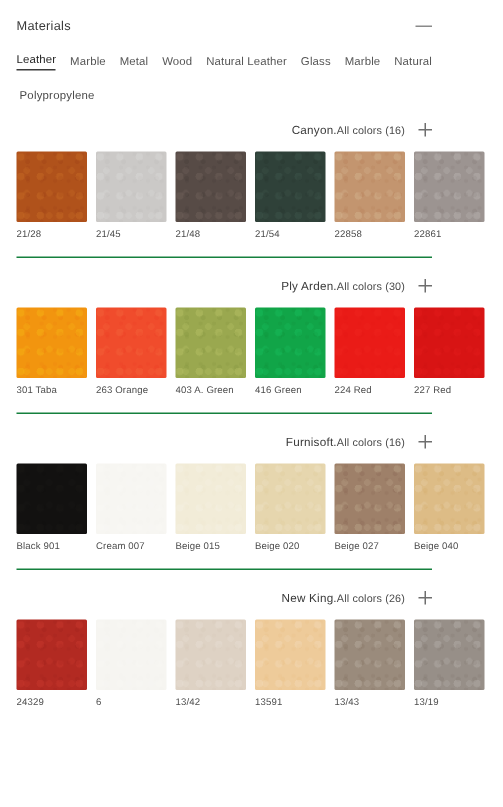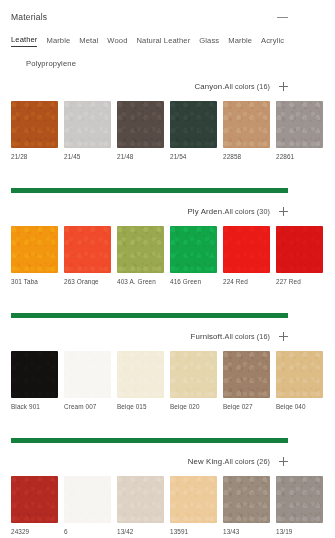--- a/index.html
+++ b/index.html
@@ -24,37 +24,38 @@
   }
   .collapse-icon::before {
     content: ""; position: absolute; left: 0; top: 5px;
     width: 11px; height: 1px; background: #8a8a8a;
   }
 
   
   .tabs {
     display: flex; align-items: flex-end; gap: 9px;
     padding: 9px 11px 0 11px;
+    justify-content: space-between;
   }
   .tab {
     font-size: 7.6px; color: #555; white-space: nowrap;
     padding-bottom: 2px; cursor: pointer; letter-spacing: .1px;
   }
   .tab.active { color: #1d1d1d; border-bottom: 1px solid #3a3a3a; }
 
   
   .subtitle {
-    padding: 12px 11px 0 26px;
+    padding: 12px 11px 0 13px;
     font-size: 7.6px; color: #4a4a4a; letter-spacing: .15px;
   }
 
   
   .sections { padding: 0 11px; }
   .section { padding-top: 14px; }
-  .section + .section { border-top: 5px solid #15803d; margin-top: 28px; }
+  .section + .section { border-top: 1px solid #15803d; margin-top: 11px; }
 
   .section-head {
     display: flex; align-items: center; justify-content: flex-end;
     margin-bottom: 10px;
   }
   .section-name { font-size: 7.8px; color: #3a3a3a; letter-spacing: .15px; }
   .section-actions { display: flex; align-items: center; gap: 9px; }
   .all-colors { font-size: 7.2px; color: #4a4a4a; cursor: pointer; letter-spacing: .1px; }
   .plus-icon {
     width: 9px; height: 9px; position: relative; cursor: pointer; flex: 0 0 auto;
@@ -98,21 +99,21 @@
   </div>
 
   <div class="tabs">
       <div class="tab active">Leather</div>
       <div class="tab">Marble</div>
       <div class="tab">Metal</div>
       <div class="tab">Wood</div>
       <div class="tab">Natural Leather</div>
       <div class="tab">Glass</div>
       <div class="tab">Marble</div>
-      <div class="tab">Acrylic</div>
+      <div class="tab">Natural</div>
     </div>
 
   <div class="subtitle">Polypropylene</div>
 
   <div class="sections">
       <div class="section">
         <div class="section-head">
           <span class="section-name">Canyon.</span>
           <div class="section-actions">
             <span class="all-colors">All colors (16)</span>

